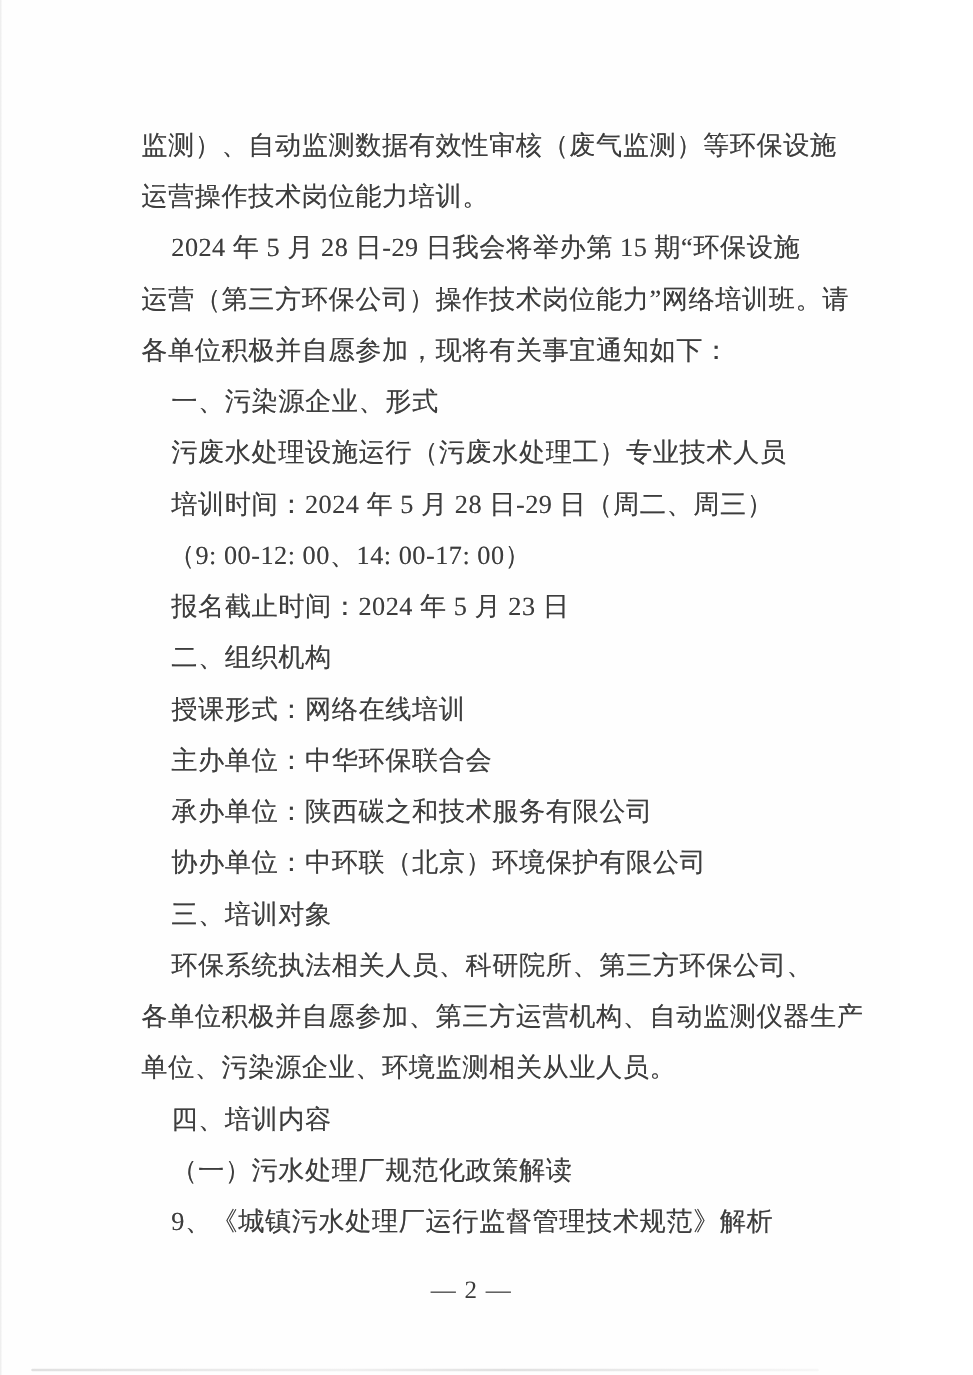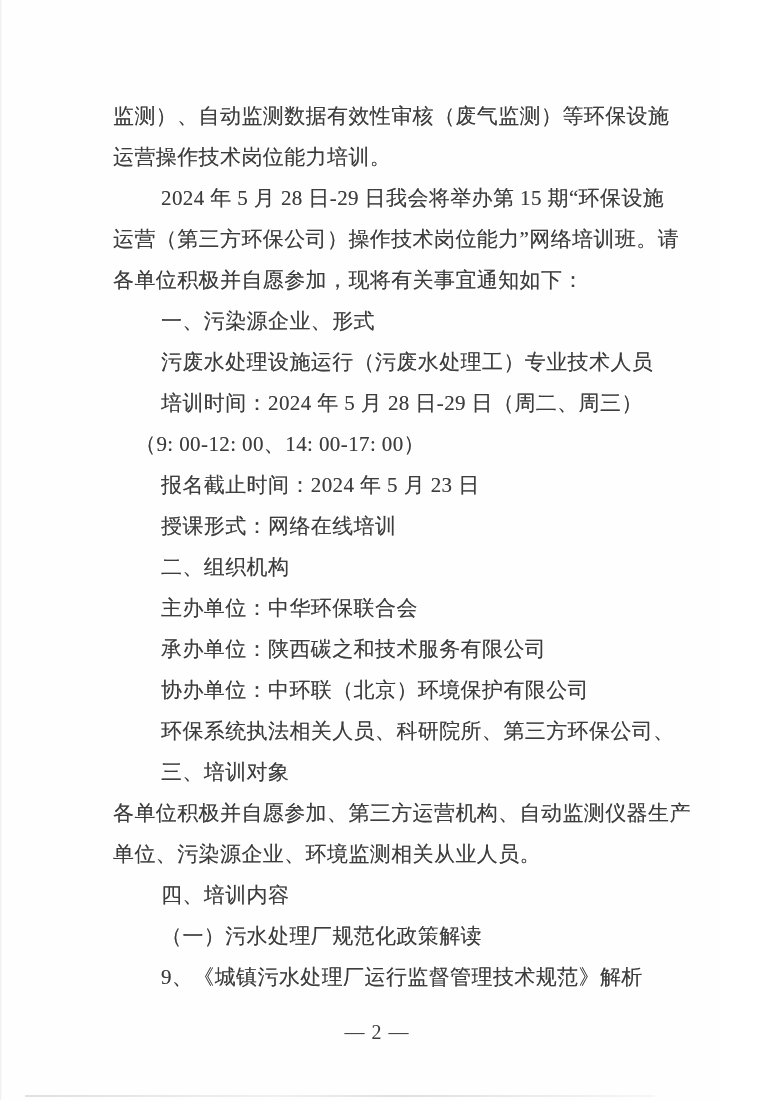--- a/index.html
+++ b/index.html
@@ -42,21 +42,21 @@
     color: #3d3d3d;
     letter-spacing: 0.4px;
     text-shadow: 0 0 0.4px rgba(70,70,70,.55);
   }
   .line {
     height: 41px;
     white-space: nowrap;
   }
   .ind0 { margin-left: 0; }
   .ind1 { margin-left: 22px; }
-  .ind2 { margin-left: 48px; }
+  .ind2 { margin-left: 24px; }
   .page-number {
     position: absolute;
     top: 1020px;
     left: 0;
     width: 778px;
     text-align: center;
     transform: translateX(-12px);
     font-size: 20px;
     line-height: 24px;
     color: #3a3a3a;
@@ -74,27 +74,27 @@
     <div class="line ind0">监测）、自动监测数据有效性审核（废气监测）等环保设施</div>
     <div class="line ind0">运营操作技术岗位能力培训。</div>
     <div class="line ind2">2024 年 5 月 28 日-29 日我会将举办第 15 期“环保设施</div>
     <div class="line ind0">运营（第三方环保公司）操作技术岗位能力”网络培训班。请</div>
     <div class="line ind0">各单位积极并自愿参加，现将有关事宜通知如下：</div>
     <div class="line ind2">一、污染源企业、形式</div>
     <div class="line ind2">污废水处理设施运行（污废水处理工）专业技术人员</div>
     <div class="line ind2">培训时间：2024 年 5 月 28 日-29 日（周二、周三）</div>
     <div class="line ind1">（9: 00-12: 00、14: 00-17: 00）</div>
     <div class="line ind2">报名截止时间：2024 年 5 月 23 日</div>
+    <div class="line ind2">二、组织机构</div>
     <div class="line ind2">授课形式：网络在线培训</div>
-    <div class="line ind2">二、组织机构</div>
     <div class="line ind2">主办单位：中华环保联合会</div>
     <div class="line ind2">承办单位：陕西碳之和技术服务有限公司</div>
     <div class="line ind2">协办单位：中环联（北京）环境保护有限公司</div>
+    <div class="line ind2">三、培训对象</div>
     <div class="line ind2">环保系统执法相关人员、科研院所、第三方环保公司、</div>
-    <div class="line ind2">三、培训对象</div>
     <div class="line ind0">各单位积极并自愿参加、第三方运营机构、自动监测仪器生产</div>
     <div class="line ind0">单位、污染源企业、环境监测相关从业人员。</div>
     <div class="line ind2">四、培训内容</div>
     <div class="line ind2">（一）污水处理厂规范化政策解读</div>
     <div class="line ind2">9、《城镇污水处理厂运行监督管理技术规范》解析</div>
   </div>
 
   <div class="page-number">— 2 —</div>
 
   <div class="scan-edge-bottom"></div>

